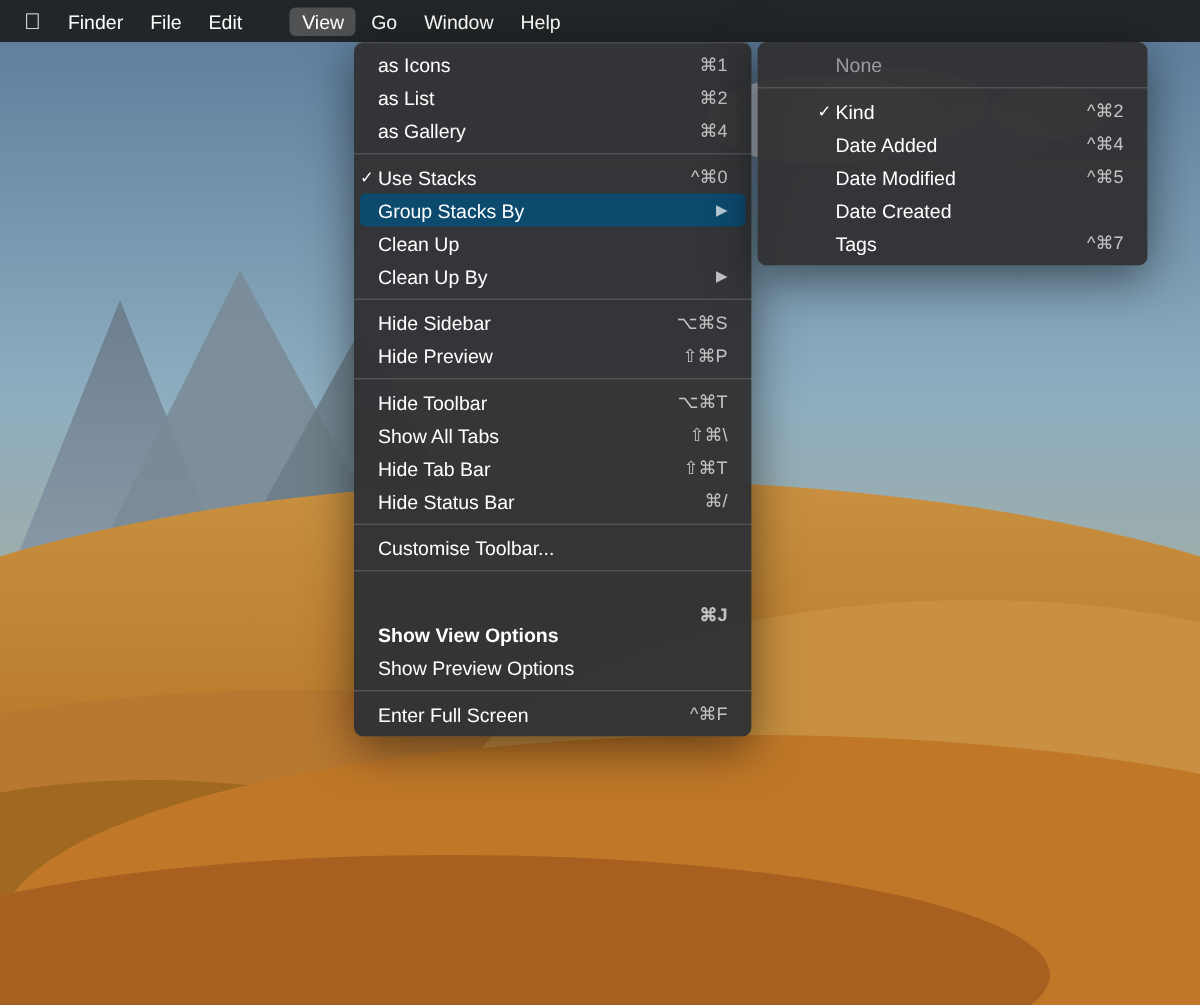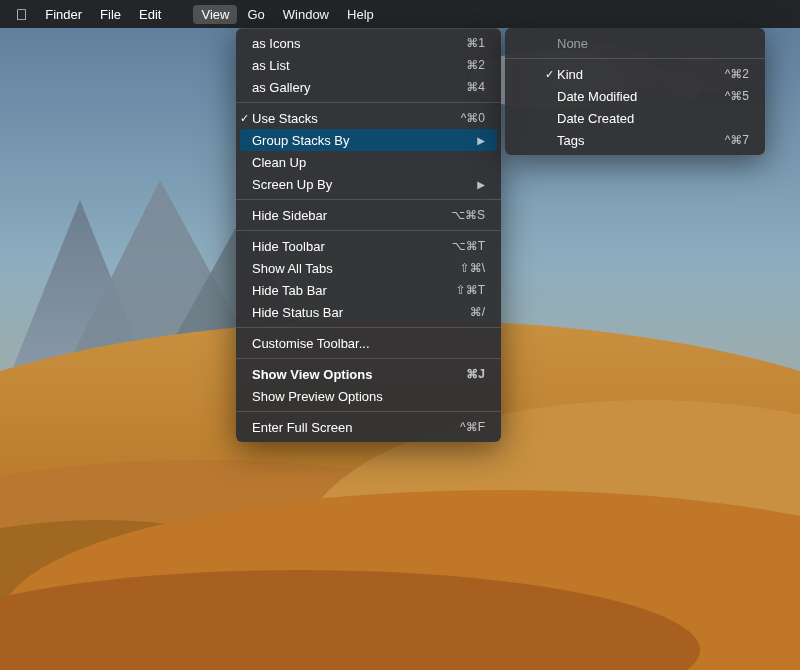--- a/index.html
+++ b/index.html
@@ -243,30 +243,34 @@
     <span class="shortcut">^⌘0</span>
   </div>
   <div class="menu-item highlighted">
     <span>Group Stacks By</span>
     <span class="arrow">▶</span>
   </div>
   <div class="menu-item">
     <span>Clean Up</span>
   </div>
   <div class="menu-item">
-    <span>Screen Up By</span>
+    <span>Clean Up By</span>
     <span class="arrow">▶</span>
   </div>
 
   <div class="menu-separator"></div>
 
   <div class="menu-item">
     <span>Hide Sidebar</span>
     <span class="shortcut">⌥⌘S</span>
   </div>
+  <div class="menu-item">
+    <span>Hide Preview</span>
+    <span class="shortcut">⇧⌘P</span>
+  </div>
 
   <div class="menu-separator"></div>
 
   <div class="menu-item">
     <span>Hide Toolbar</span>
     <span class="shortcut">⌥⌘T</span>
   </div>
   <div class="menu-item">
     <span>Show All Tabs</span>
     <span class="shortcut">⇧⌘\</span>
@@ -282,21 +286,21 @@
 
   <div class="menu-separator"></div>
 
   <div class="menu-item">
     <span>Customise Toolbar...</span>
   </div>
 
   <div class="menu-separator"></div>
 
   <div class="menu-item bold-item">
-    <span style="font-weight:700;">Show View Options</span>
+    <span style="font-weight:700;margin-top:28px;">Show View Options</span>
     <span class="shortcut">⌘J</span>
   </div>
   <div class="menu-item">
     <span>Show Preview Options</span>
   </div>
 
   <div class="menu-separator"></div>
 
   <div class="menu-item">
     <span>Enter Full Screen</span>
@@ -312,20 +316,24 @@
   </div>
 
   <div class="menu-separator"></div>
 
   <div class="submenu-item">
     <span class="checkmark">✓</span>
     <span>Kind</span>
     <span class="shortcut">^⌘2</span>
   </div>
   <div class="submenu-item">
+    <span>Date Added</span>
+    <span class="shortcut">^⌘4</span>
+  </div>
+  <div class="submenu-item">
     <span>Date Modified</span>
     <span class="shortcut">^⌘5</span>
   </div>
   <div class="submenu-item">
     <span>Date Created</span>
   </div>
   <div class="submenu-item">
     <span>Tags</span>
     <span class="shortcut">^⌘7</span>
   </div>

